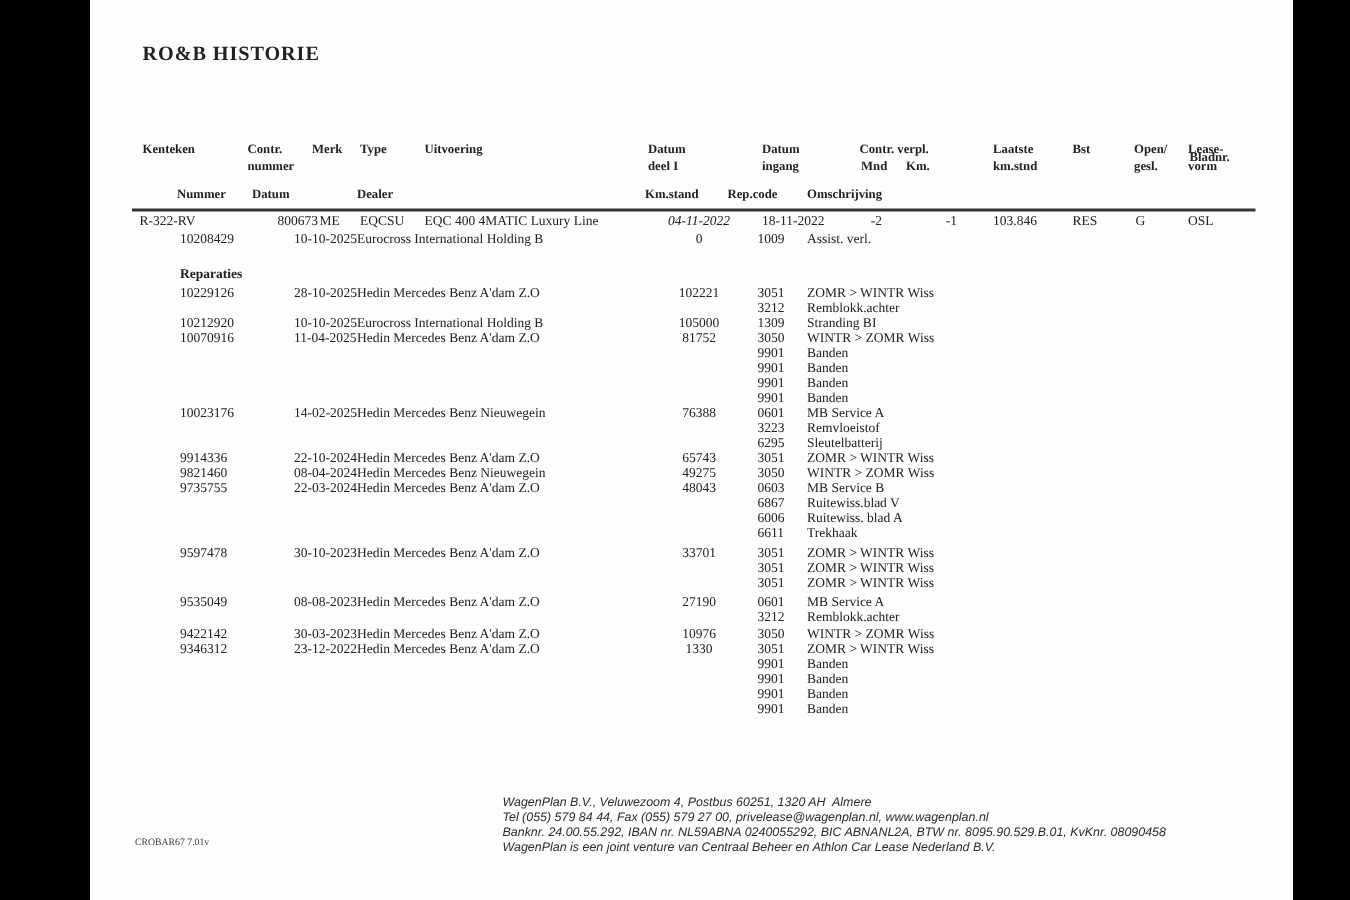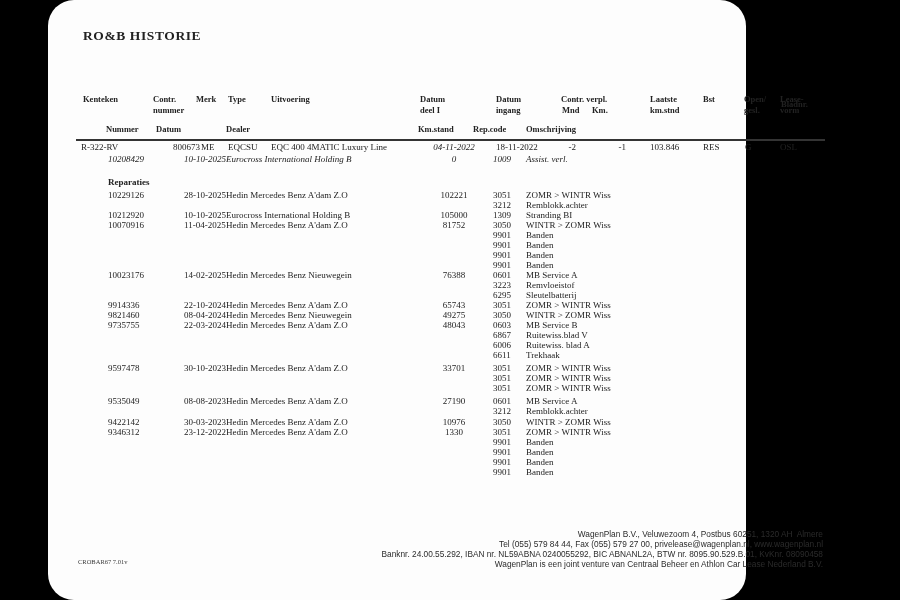--- a/index.html
+++ b/index.html
@@ -4,41 +4,40 @@
 <style>
   * { margin:0; padding:0; box-sizing:border-box; }
   html,body { width:900px; height:600px; }
   body {
     position:relative; overflow:hidden;
     background:#000;
     font-family:"Liberation Serif", serif;
     color:#222;
   }
   .page {
-    position:absolute; left:48px; top:0;
-    width:698px; height:600px;
+    position:absolute; left:60px; top:0;
+    width:802px; height:600px;
     background:#fdfdfd;
-    border-radius:26px;
   }
   .abs { position:absolute; white-space:nowrap; }
   .title { font-size:13.5px; font-weight:bold; letter-spacing:.6px; }
   .bladnr { font-size:8.5px; font-weight:bold; }
   .h { position:absolute; font-size:8.5px; font-weight:bold; white-space:pre-line; line-height:10.5px; }
   .rule { position:absolute; height:1.5px; background:#343434; }
   .row { position:relative; height:10px; font-size:9px; }
   .c { position:absolute; top:0; white-space:nowrap; }
   .c-nummer { left:60px; }
   .c-datum  { left:136px; }
   .c-dealer { left:178px; }
   .c-km     { left:346px; width:120px; text-align:center; }
   .c-code   { left:445px; }
   .c-oms    { left:478px; }
   .vcell { position:absolute; font-size:9px; white-space:nowrap; }
   .section-label { font-size:9px; font-weight:bold; }
-  .footer { text-align:right; font-family:"Liberation Sans", sans-serif; font-size:8.3px; color:#2b2b2b; }
+  .footer { text-align:left; font-family:"Liberation Sans", sans-serif; font-size:8.3px; color:#2b2b2b;font-style:italic; }
   .fline { line-height:10px; white-space:pre; }
   .report-code { font-size:6.5px; color:#3a3a3a; }
 </style>
 </head>
 <body>
 
 <div class="page">
 
   <div class="abs title" style="left:35px; top:28px;">RO&amp;B HISTORIE</div>
   <div class="abs bladnr" style="left:733px; top:52px;margin-top:47px;">Bladnr.</div>
@@ -86,21 +85,21 @@
     <span class="vcell" style="left:346px; top:142px; width:120px; text-align:center;font-style:italic;">04-11-2022</span>
     <span class="vcell" style="left:448px; top:142px;">18-11-2022</span>
     <span class="vcell" style="left:488px; top:142px; width:40px; text-align:right;">-2</span>
     <span class="vcell" style="left:538px; top:142px; width:40px; text-align:right;">-1</span>
     <span class="vcell" style="left:602px; top:142px;">103.846</span>
     <span class="vcell" style="left:655px; top:142px;">RES</span>
     <span class="vcell" style="left:697px; top:142px;">G</span>
     <span class="vcell" style="left:732px; top:142px;">OSL</span>
   </div>
 
-  <div class="abs" id="preRows" style="left:0; top:154px; width:778px;font-style:italic;">
+  <div class="abs" id="preRows" style="left:0; top:154px; width:778px;">
       <div class="row">
     <span class="c c-nummer">10208429</span>
     <span class="c c-datum">10-10-2025</span>
     <span class="c c-dealer">Eurocross International Holding B</span>
     <span class="c c-km">0</span>
     <span class="c c-code">1009</span>
     <span class="c c-oms">Assist. verl.</span>
   </div>
     </div>
 

